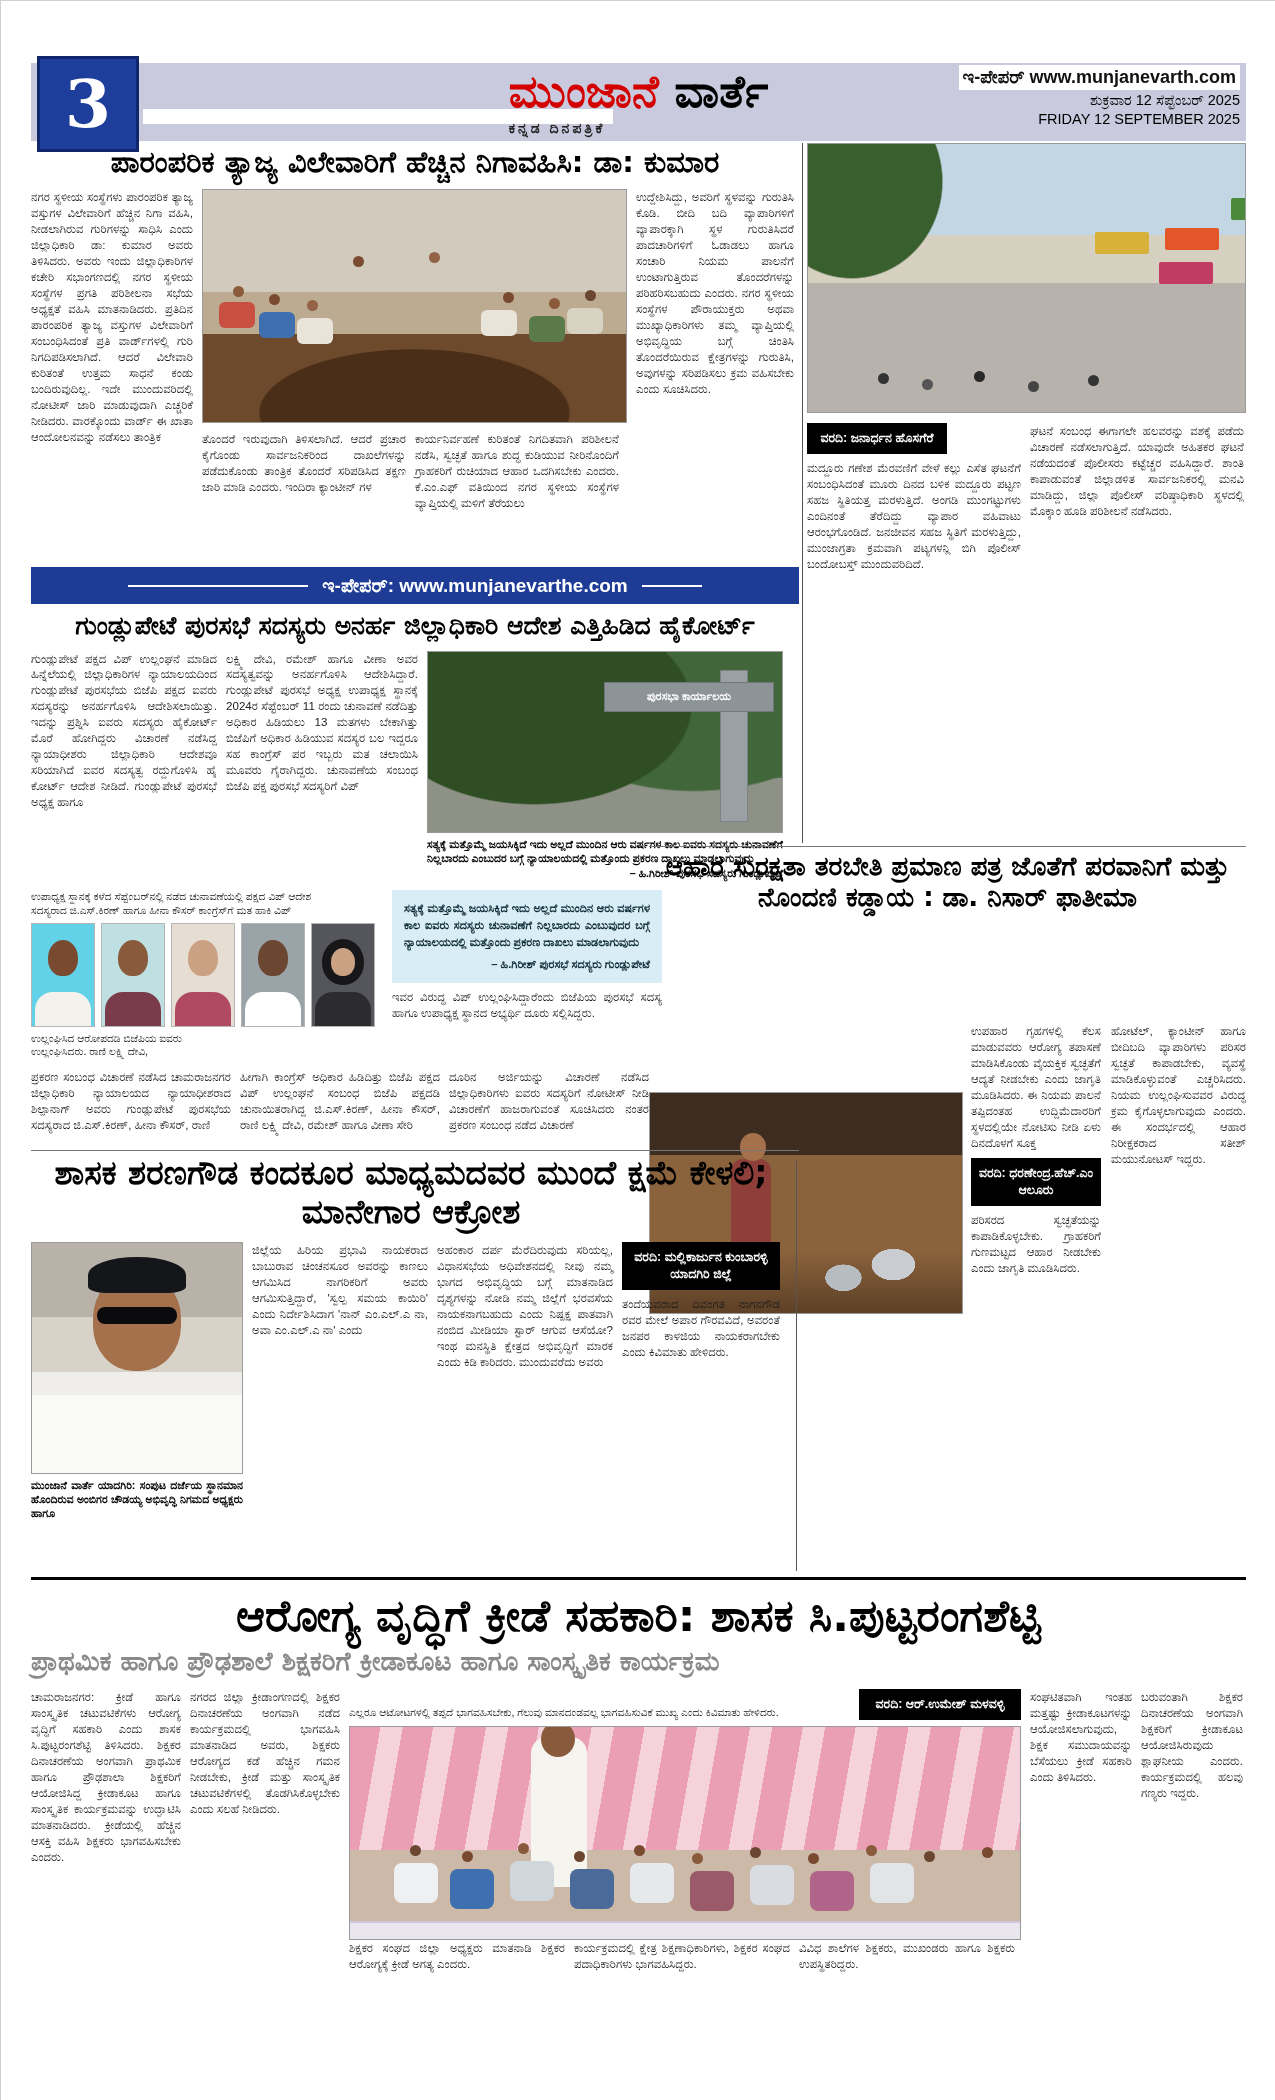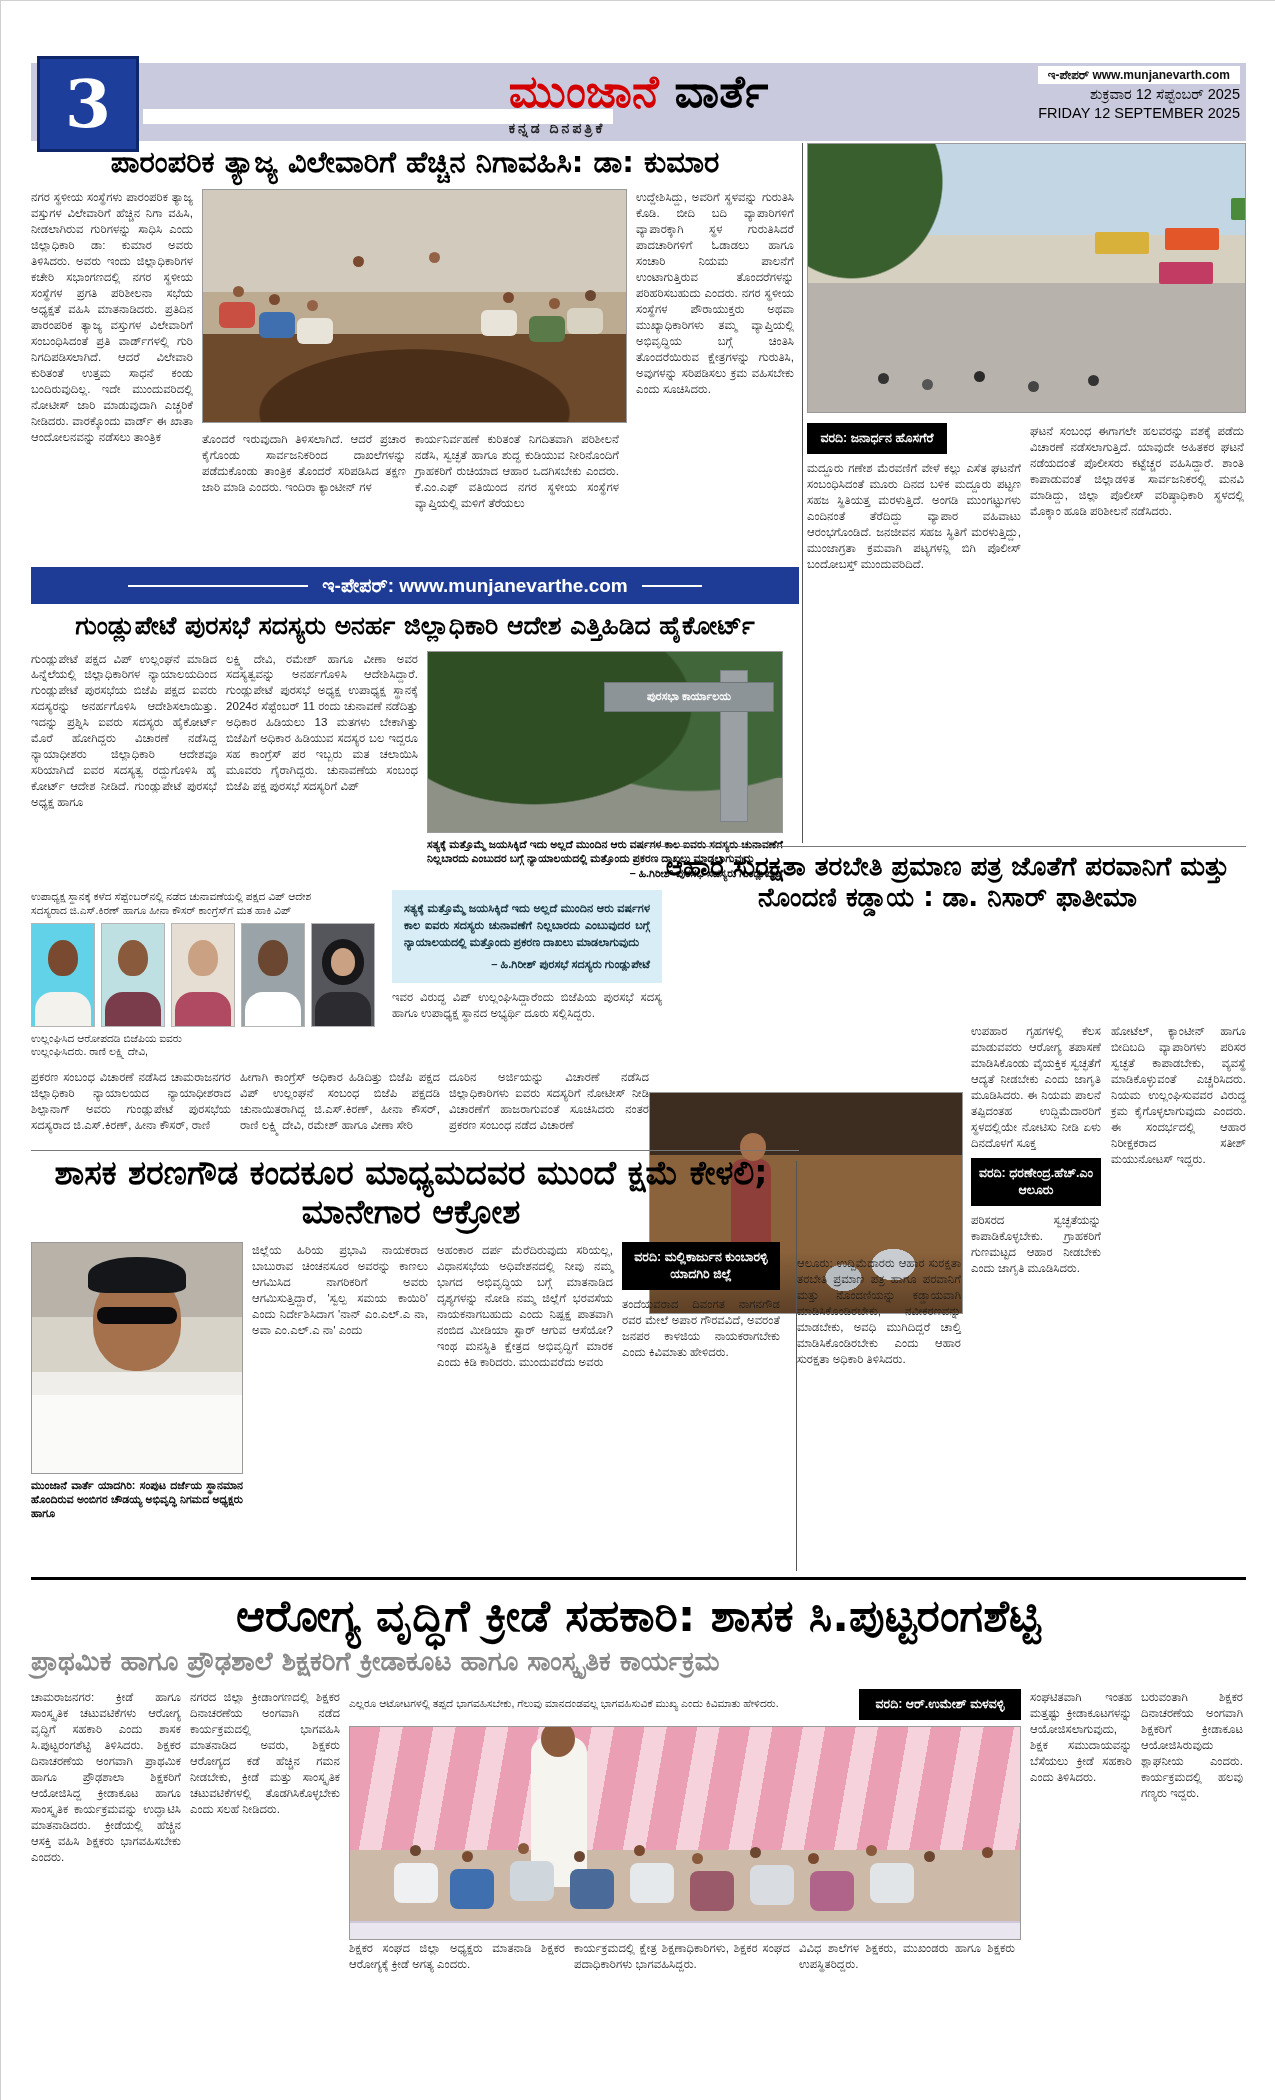--- a/index.html
+++ b/index.html
@@ -22,21 +22,21 @@
   #pgnum{position:absolute;left:6px;top:-7px;width:96px;height:90px;background:#1d3e9b;border:3px solid #10266b;
          color:#fff;display:flex;align-items:center;justify-content:center;
          font-family:"DejaVu Serif",serif;font-size:66px;font-weight:bold}
   #hdr .stripe{position:absolute;left:112px;top:46px;width:470px;height:15px;background:#fff}
   #mast{position:absolute;left:50%;top:2px;transform:translateX(-50%);text-align:left;white-space:nowrap}
   #mast .m1{font-size:45px;font-weight:bold;font-family:"DejaVu Sans",sans-serif}
   #mast .red{color:#d40000}
   #mast .blk{color:#000}
   #mast .tag{font-size:14px;font-weight:bold;letter-spacing:3px;color:#222;margin-top:1px}
   #hdrright{position:absolute;right:6px;top:2px;text-align:right}
-  #hdrright .whitebox{background:#fff;padding:2px 10px;font-size:12px;font-weight:bold;display:inline-block}
+  #hdrright .whitebox{background:#fff;padding:2px 4px;font-size:18px;font-weight:bold;display:inline-block}
   #hdrright .dt{font-size:14.5px;font-weight:normal;color:#000;margin-top:2px}
 
   
   #banner{left:30px;top:566px;width:768px;height:37px;background:#1e3c96;color:#fff;display:flex;
           align-items:center;justify-content:center;gap:14px;font-weight:bold;font-size:19px}
   #banner .wline{display:inline-block;height:2px;background:#fff}
 
   
   #a-waste{left:30px;top:142px;width:768px}
   #a-waste .hl{font-size:29px;margin:2px 0 10px 0}
@@ -244,21 +244,20 @@
       <div class="bodytxt" style="width:214px">ಘಟನೆ ಸಂಬಂಧ ಈಗಾಗಲೇ ಹಲವರನ್ನು ವಶಕ್ಕೆ ಪಡೆದು ವಿಚಾರಣೆ ನಡೆಸಲಾಗುತ್ತಿದೆ. ಯಾವುದೇ ಅಹಿತಕರ ಘಟನೆ ನಡೆಯದಂತೆ ಪೊಲೀಸರು ಕಟ್ಟೆಚ್ಚರ ವಹಿಸಿದ್ದಾರೆ. ಶಾಂತಿ ಕಾಪಾಡುವಂತೆ ಜಿಲ್ಲಾಡಳಿತ ಸಾರ್ವಜನಿಕರಲ್ಲಿ ಮನವಿ ಮಾಡಿದ್ದು, ಜಿಲ್ಲಾ ಪೊಲೀಸ್ ವರಿಷ್ಠಾಧಿಕಾರಿ ಸ್ಥಳದಲ್ಲಿ ಮೊಕ್ಕಾಂ ಹೂಡಿ ಪರಿಶೀಲನೆ ನಡೆಸಿದರು.</div>
     </div>
   </div>
 
   <div id="a-ahara" class="abs">
     <div class="hl">ಆಹಾರ ಸುರಕ್ಷತಾ ತರಬೇತಿ ಪ್ರಮಾಣ ಪತ್ರ ಜೊತೆಗೆ ಪರವಾನಿಗೆ ಮತ್ತು ನೊಂದಣಿ ಕಡ್ಡಾಯ : ಡಾ. ನಿಸಾರ್ ಫಾತೀಮಾ</div>
     <div id="ph-canteen" class="photo abs" style="left:0;top:172px;width:312px;height:220px">
       <span class="vendor"></span>
       <span class="vhead"></span>
     </div>
-    <div class="bodytxt abs" style="left:148px;top:404px;width:164px">ಆಲೂರು: ಉದ್ದಿಮೆದಾರರು ಆಹಾರ ಸುರಕ್ಷತಾ ತರಬೇತಿ ಪ್ರಮಾಣ ಪತ್ರ ಹಾಗೂ ಪರವಾನಿಗೆ ಮತ್ತು ನೊಂದಣಿಯನ್ನು ಕಡ್ಡಾಯವಾಗಿ ಮಾಡಿಸಿಕೊಂಡಿರಬೇಕು, ನವೀಕರಣವನ್ನು ಮಾಡಬೇಕು, ಅವಧಿ ಮುಗಿದಿದ್ದರೆ ಚಾಲ್ತಿ ಮಾಡಿಸಿಕೊಂಡಿರಬೇಕು ಎಂದು ಆಹಾರ ಸುರಕ್ಷತಾ ಅಧಿಕಾರಿ ತಿಳಿಸಿದರು.</div>
     <div class="abs" style="left:322px;top:172px;width:130px">
       <div class="bodytxt">ಉಪಹಾರ ಗೃಹಗಳಲ್ಲಿ ಕೆಲಸ ಮಾಡುವವರು ಆರೋಗ್ಯ ತಪಾಸಣೆ ಮಾಡಿಸಿಕೊಂಡು ವೈಯಕ್ತಿಕ ಸ್ವಚ್ಛತೆಗೆ ಆದ್ಯತೆ ನೀಡಬೇಕು ಎಂದು ಜಾಗೃತಿ ಮೂಡಿಸಿದರು. ಈ ನಿಯಮ ಪಾಲನೆ ತಪ್ಪಿದಂತಹ ಉದ್ದಿಮೆದಾರರಿಗೆ ಸ್ಥಳದಲ್ಲಿಯೇ ನೋಟಿಸು ನೀಡಿ ಏಳು ದಿನದೊಳಗೆ ಸೂಕ್ತ</div>
       <div class="bylineblk" style="margin-top:7px">ವರದಿ: ಧರಣೇಂದ್ರ.ಹೆಚ್.ಎಂ ಆಲೂರು</div>
       <div class="bodytxt">ಪರಿಸರದ ಸ್ವಚ್ಛತೆಯನ್ನು ಕಾಪಾಡಿಕೊಳ್ಳಬೇಕು. ಗ್ರಾಹಕರಿಗೆ ಗುಣಮಟ್ಟದ ಆಹಾರ ನೀಡಬೇಕು ಎಂದು ಜಾಗೃತಿ ಮೂಡಿಸಿದರು.</div>
     </div>
     <div class="bodytxt abs" style="left:462px;top:172px;width:135px">ಹೋಟೆಲ್, ಕ್ಯಾಂಟೀನ್ ಹಾಗೂ ಬೀದಿಬದಿ ವ್ಯಾಪಾರಿಗಳು ಪರಿಸರ ಸ್ವಚ್ಛತೆ ಕಾಪಾಡಬೇಕು, ವ್ಯವಸ್ಥೆ ಮಾಡಿಕೊಳ್ಳುವಂತೆ ಎಚ್ಚರಿಸಿದರು. ನಿಯಮ ಉಲ್ಲಂಘಿಸುವವರ ವಿರುದ್ಧ ಕ್ರಮ ಕೈಗೊಳ್ಳಲಾಗುವುದು ಎಂದರು. ಈ ಸಂದರ್ಭದಲ್ಲಿ ಆಹಾರ ನಿರೀಕ್ಷಕರಾದ ಸತೀಶ್ ಮಯುನೋಟಸ್ ಇದ್ದರು.</div>
   </div>
 
   <div id="a-kandakur" class="abs">
     <div class="hl">ಶಾಸಕ ಶರಣಗೌಡ ಕಂದಕೂರ ಮಾಧ್ಯಮದವರ ಮುಂದೆ ಕ್ಷಮೆ ಕೇಳಲಿ; ಮಾನೇಗಾರ ಆಕ್ರೋಶ</div>
@@ -281,21 +280,21 @@
     </div>
   </div>
 
   <div id="a-sports" class="abs">
     <div class="hl">ಆರೋಗ್ಯ ವೃದ್ಧಿಗೆ ಕ್ರೀಡೆ ಸಹಕಾರಿ: ಶಾಸಕ ಸಿ.ಪುಟ್ಟರಂಗಶೆಟ್ಟಿ</div>
     <div class="sub">ಪ್ರಾಥಮಿಕ ಹಾಗೂ ಪ್ರೌಢಶಾಲೆ ಶಿಕ್ಷಕರಿಗೆ ಕ್ರೀಡಾಕೂಟ ಹಾಗೂ ಸಾಂಸ್ಕೃತಿಕ ಕಾರ್ಯಕ್ರಮ</div>
     <div class="cols">
       <div class="bodytxt" style="width:150px">ಚಾಮರಾಜನಗರ: ಕ್ರೀಡೆ ಹಾಗೂ ಸಾಂಸ್ಕೃತಿಕ ಚಟುವಟಿಕೆಗಳು ಆರೋಗ್ಯ ವೃದ್ಧಿಗೆ ಸಹಕಾರಿ ಎಂದು ಶಾಸಕ ಸಿ.ಪುಟ್ಟರಂಗಶೆಟ್ಟಿ ತಿಳಿಸಿದರು. ಶಿಕ್ಷಕರ ದಿನಾಚರಣೆಯ ಅಂಗವಾಗಿ ಪ್ರಾಥಮಿಕ ಹಾಗೂ ಪ್ರೌಢಶಾಲಾ ಶಿಕ್ಷಕರಿಗೆ ಆಯೋಜಿಸಿದ್ದ ಕ್ರೀಡಾಕೂಟ ಹಾಗೂ ಸಾಂಸ್ಕೃತಿಕ ಕಾರ್ಯಕ್ರಮವನ್ನು ಉದ್ಘಾಟಿಸಿ ಮಾತನಾಡಿದರು. ಕ್ರೀಡೆಯಲ್ಲಿ ಹೆಚ್ಚಿನ ಆಸಕ್ತಿ ವಹಿಸಿ ಶಿಕ್ಷಕರು ಭಾಗವಹಿಸಬೇಕು ಎಂದರು.</div>
       <div class="bodytxt" style="width:150px">ನಗರದ ಜಿಲ್ಲಾ ಕ್ರೀಡಾಂಗಣದಲ್ಲಿ ಶಿಕ್ಷಕರ ದಿನಾಚರಣೆಯ ಅಂಗವಾಗಿ ನಡೆದ ಕಾರ್ಯಕ್ರಮದಲ್ಲಿ ಭಾಗವಹಿಸಿ ಮಾತನಾಡಿದ ಅವರು, ಶಿಕ್ಷಕರು ಆರೋಗ್ಯದ ಕಡೆ ಹೆಚ್ಚಿನ ಗಮನ ನೀಡಬೇಕು, ಕ್ರೀಡೆ ಮತ್ತು ಸಾಂಸ್ಕೃತಿಕ ಚಟುವಟಿಕೆಗಳಲ್ಲಿ ತೊಡಗಿಸಿಕೊಳ್ಳಬೇಕು ಎಂದು ಸಲಹೆ ನೀಡಿದರು.</div>
       <div style="width:672px">
-        <div style="display:flex;gap:2px;align-items:center">
+        <div style="display:flex;gap:2px;align-items:flex-end">
           <div class="minitxt" style="flex:1">ಎಲ್ಲರೂ ಆಟೋಟಗಳಲ್ಲಿ ತಪ್ಪದೆ ಭಾಗವಹಿಸಬೇಕು, ಗೆಲುವು ಮಾನದಂಡವಲ್ಲ ಭಾಗವಹಿಸುವಿಕೆ ಮುಖ್ಯ ಎಂದು ಕಿವಿಮಾತು ಹೇಳಿದರು.</div>
           <div class="bylineblk" style="width:150px;margin-bottom:0">ವರದಿ: ಆರ್.ಉಮೇಶ್ ಮಳವಳ್ಳಿ</div>
         </div>
         <div id="ph-func" class="photo" style="height:212px;margin-top:6px">
           <span class="speaker"></span>
           <span class="sphead"></span>
           <span class="dots"></span>
           <span class="shirts"></span>
           <span class="table"></span>
         </div>

